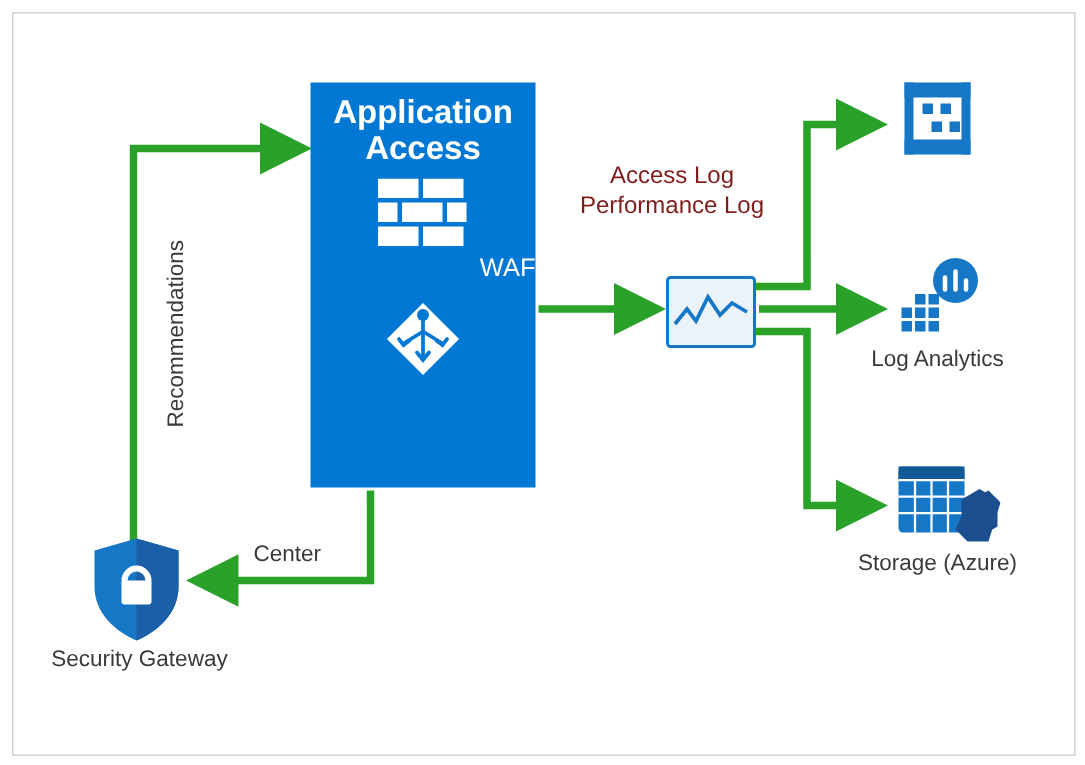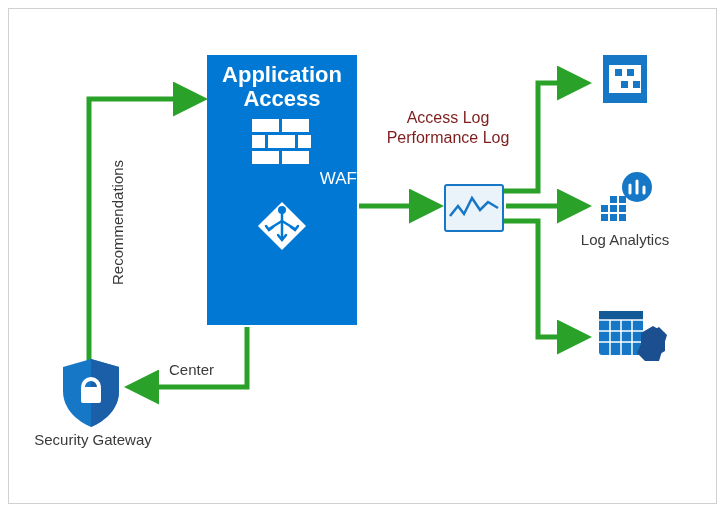--- a/index.html
+++ b/index.html
@@ -200,20 +200,21 @@
       <line x1="2" y1="11" x2="46" y2="11"></line>
       <line x1="2" y1="22" x2="46" y2="22"></line>
       <line x1="2" y1="33" x2="46" y2="33"></line>
       <line x1="13" y1="11" x2="13" y2="46"></line>
       <line x1="24" y1="11" x2="24" y2="46"></line>
       <line x1="35" y1="11" x2="35" y2="46"></line>
     </g>
     <polygon points="48,22 62,14 70,22 62,48 48,48 40,40" fill="#1b4f8f" transform="translate(0,4)"></polygon>
     <polygon points="44,24 56,17 68,24 68,42 56,49 44,42" fill="#1b4f8f"></polygon>
   </svg>
+  <div class="abs svc-label" style="left:556px; top:358px">Storage (Azure)</div>
 
   <svg class="abs" style="left:50px; top:348px" width="64" height="72" viewBox="0 0 64 72">
     <path d="M32 2 L60 10 V34 C60 52 46 64 32 70 C18 64 4 52 4 34 V10 Z" fill="#1677c7"></path>
     <path d="M32 2 L60 10 V34 C60 52 46 64 32 70 Z" fill="#1b5fa8"></path>
     <circle cx="32" cy="30" r="8" fill="none" stroke="#fff" stroke-width="4"></circle>
     <rect x="22" y="30" width="20" height="16" rx="2" fill="#fff"></rect>
   </svg>
   <div class="abs svc-label" style="left:24px; top:422px">Security Gateway</div>
 
   <div class="abs reco" style="left:100px; top:276px">Recommendations</div>

